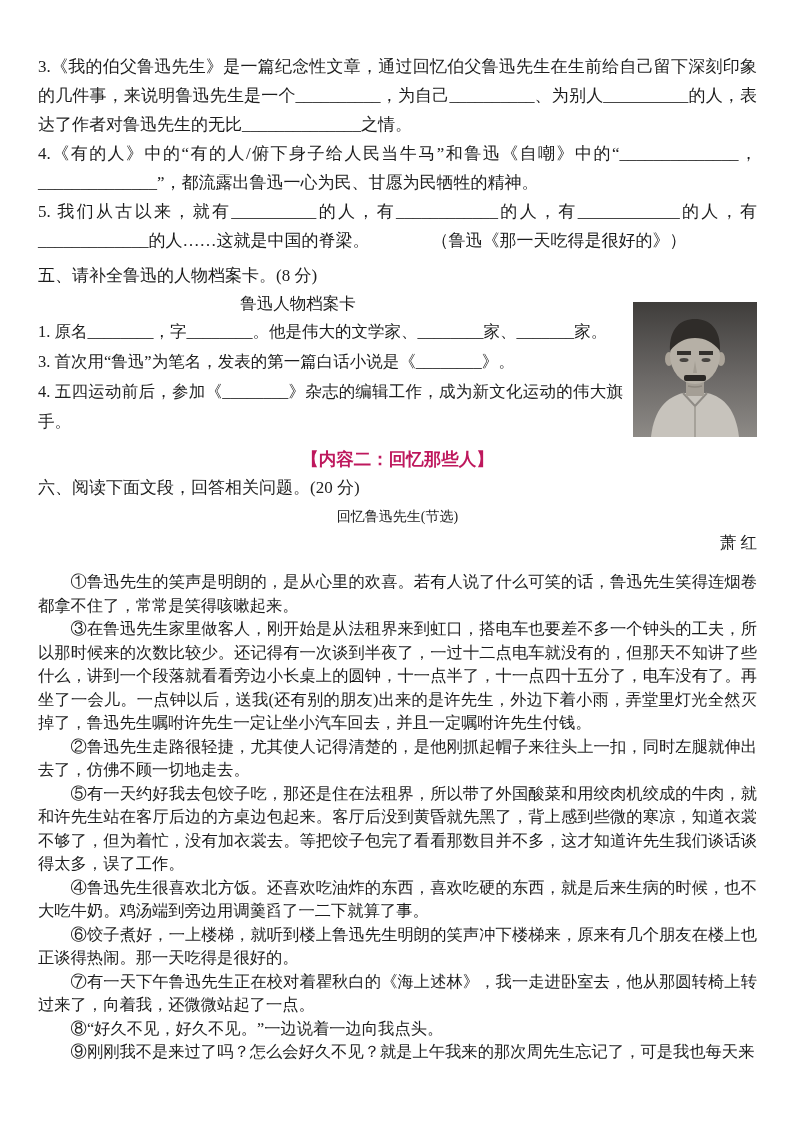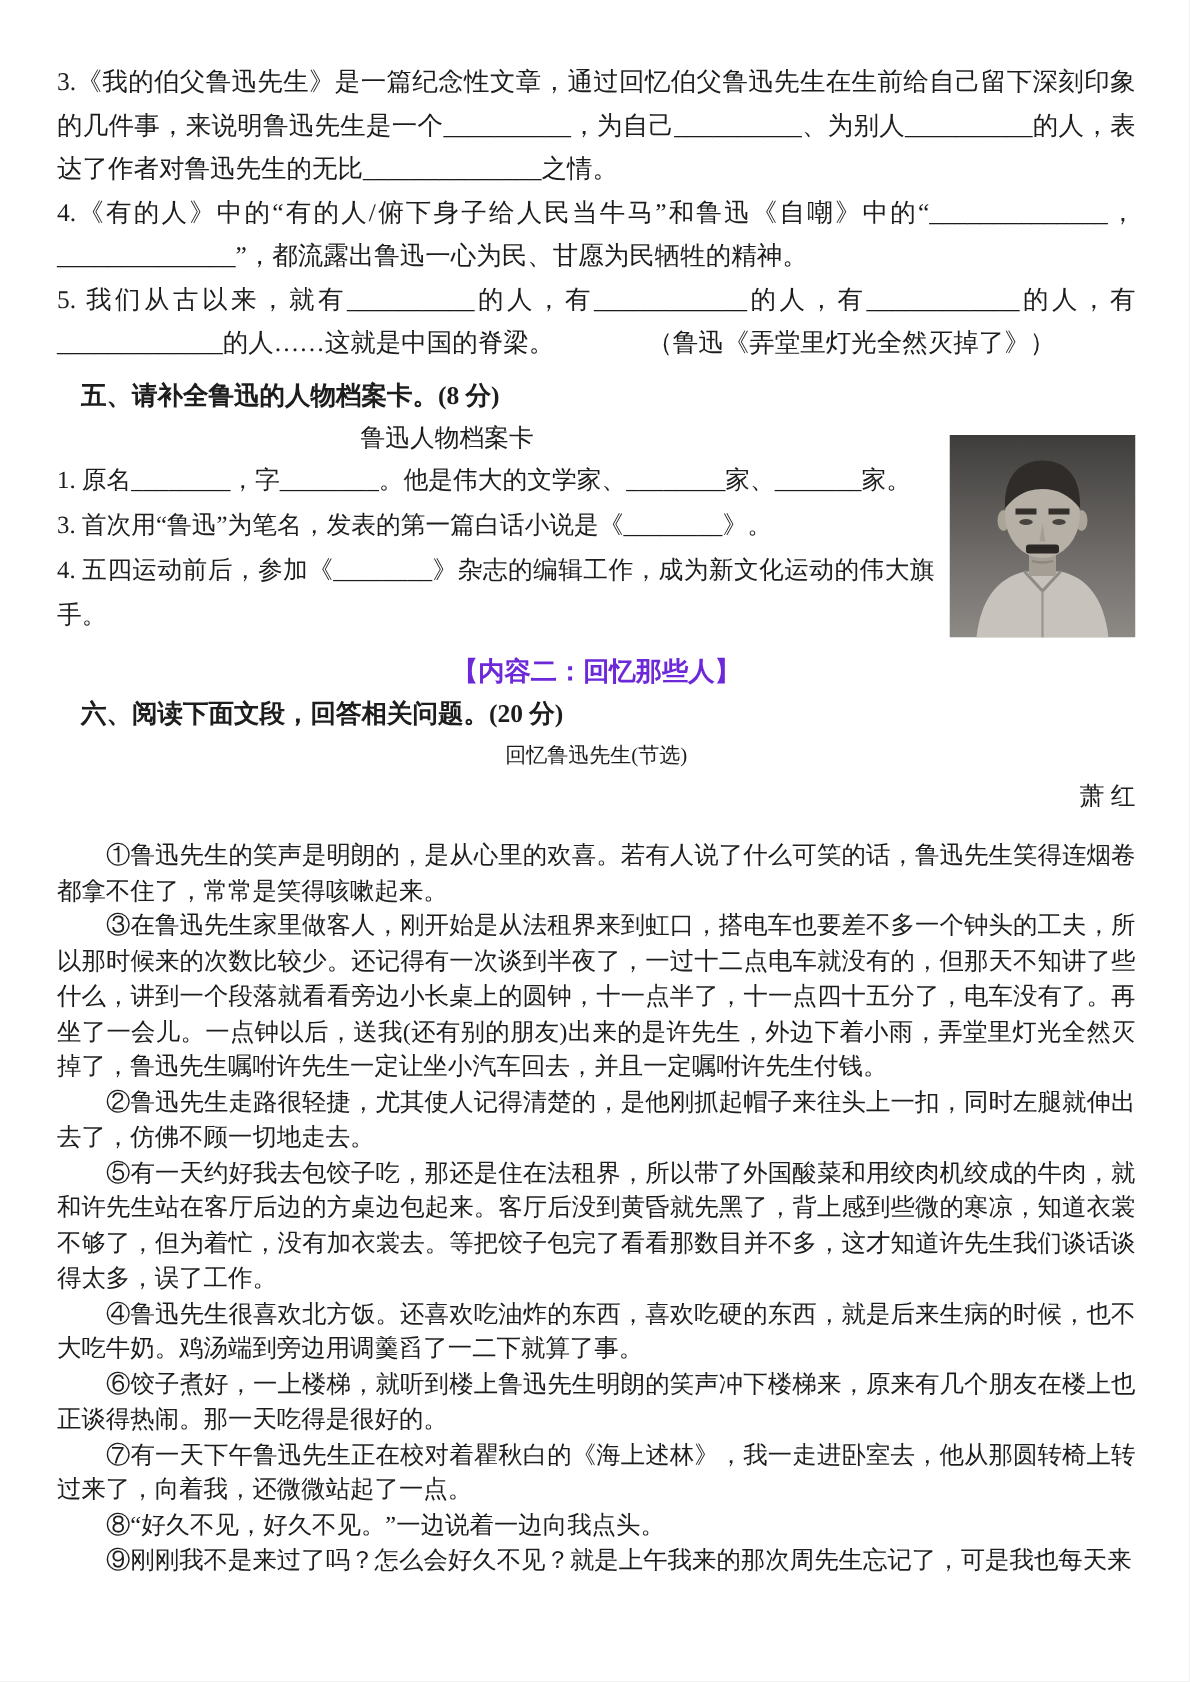--- a/index.html
+++ b/index.html
@@ -3,37 +3,37 @@
 <meta charset="utf-8">
 <style>
   html, body { margin: 0; padding: 0; background: #e8e8e8; }
   .page {
     position: relative;
     width: 793px;
     height: 1121px;
     margin: 0 auto;
     background: #ffffff;
     box-sizing: border-box;
-    padding: 40px 36px 0 38px;
+    padding: 52px 36px 0 38px;
     font-family: "Liberation Serif", "DejaVu Serif", serif;
     color: #1d1d1d;
     overflow: hidden;
   }
   .q {
     margin: 0;
     font-size: 17px;
     line-height: 29px;
     text-align: justify;
   }
   .cite { margin-left: 62px; white-space: nowrap; }
   .sec-head {
-    font-weight: bold;
+    font-weight: normal;
     font-size: 17px;
     line-height: 29px;
-    margin: 6px 0 0 16px;
+    margin: 6px 0 0 0;
   }
   .sec-head.six { margin-top: 2px; }
   .card-row { display: flex; align-items: flex-end; }
   .card-left { width: 614px; }
   .card-title {
     width: 520px;
     text-align: center;
     font-size: 16.5px;
     line-height: 26px;
   }
@@ -78,21 +78,21 @@
   }
 </style>
 </head>
 <body>
 
 <div class="page">
 
   <section>
     <p class="q">3.《我的伯父鲁迅先生》是一篇纪念性文章，通过回忆伯父鲁迅先生在生前给自己留下深刻印象的几件事，来说明鲁迅先生是一个__________，为自己__________、为别人__________的人，表达了作者对鲁迅先生的无比______________之情。</p>
     <p class="q">4.《有的人》中的“有的人/俯下身子给人民当牛马”和鲁迅《自嘲》中的“______________，______________”，都流露出鲁迅一心为民、甘愿为民牺牲的精神。</p>
-    <p class="q"><span>5. 我们从古以来，就有__________的人，有____________的人，有____________的人，有_____________的人……这就是中国的脊梁。</span><span class="cite">（鲁迅《弄堂里灯光全然灭掉了》）</span></p>
+    <p class="q"><span>5. 我们从古以来，就有__________的人，有____________的人，有____________的人，有_____________的人……这就是中国的脊梁。</span><span class="cite">（鲁迅《那一天吃得是很好的》）</span></p>
   </section>
 
   <section>
     <h2 class="sec-head">五、请补全鲁迅的人物档案卡。(8 分)</h2>
     <div class="card-row">
       <div class="card-left">
         <div class="card-title">鲁迅人物档案卡</div>
         <p class="card-item">1. 原名________，字________。他是伟大的文学家、________家、_______家。</p>
         <p class="card-item">3. 首次用“鲁迅”为笔名，发表的第一篇白话小说是《________》。</p>
         <p class="card-item">4. 五四运动前后，参加《________》杂志的编辑工作，成为新文化运动的伟大旗手。</p>
@@ -120,21 +120,21 @@
           <ellipse cx="51" cy="58" rx="4.5" ry="2" fill="#474440"></ellipse>
           <ellipse cx="73" cy="58" rx="4.5" ry="2" fill="#474440"></ellipse>
           <path d="M62 59 L60 71 L64 71 Z" fill="#a39d93"></path>
           <rect x="51" y="73" width="22" height="6" rx="2" fill="#2b2825"></rect>
           <path d="M55 84 Q62 86 69 84" stroke="#8d877e" stroke-width="1.5" fill="none"></path>
         </svg>
       </div>
     </div>
   </section>
 
-  <div class="banner" style="color: #6d28d9;">【内容二：回忆那些人】</div>
+  <div class="banner" style="color: #be185d;">【内容二：回忆那些人】</div>
 
   <section>
     <h2 class="sec-head six">六、阅读下面文段，回答相关问题。(20 分)</h2>
     <div class="read-title">回忆鲁迅先生(节选)</div>
     <div class="read-author">萧 红</div>
     <div class="reading">
       <p class="rp">①鲁迅先生的笑声是明朗的，是从心里的欢喜。若有人说了什么可笑的话，鲁迅先生笑得连烟卷都拿不住了，常常是笑得咳嗽起来。</p>
       <p class="rp">③在鲁迅先生家里做客人，刚开始是从法租界来到虹口，搭电车也要差不多一个钟头的工夫，所以那时候来的次数比较少。还记得有一次谈到半夜了，一过十二点电车就没有的，但那天不知讲了些什么，讲到一个段落就看看旁边小长桌上的圆钟，十一点半了，十一点四十五分了，电车没有了。再坐了一会儿。一点钟以后，送我(还有别的朋友)出来的是许先生，外边下着小雨，弄堂里灯光全然灭掉了，鲁迅先生嘱咐许先生一定让坐小汽车回去，并且一定嘱咐许先生付钱。</p>
       <p class="rp">②鲁迅先生走路很轻捷，尤其使人记得清楚的，是他刚抓起帽子来往头上一扣，同时左腿就伸出去了，仿佛不顾一切地走去。</p>
       <p class="rp">⑤有一天约好我去包饺子吃，那还是住在法租界，所以带了外国酸菜和用绞肉机绞成的牛肉，就和许先生站在客厅后边的方桌边包起来。客厅后没到黄昏就先黑了，背上感到些微的寒凉，知道衣裳不够了，但为着忙，没有加衣裳去。等把饺子包完了看看那数目并不多，这才知道许先生我们谈话谈得太多，误了工作。</p>

